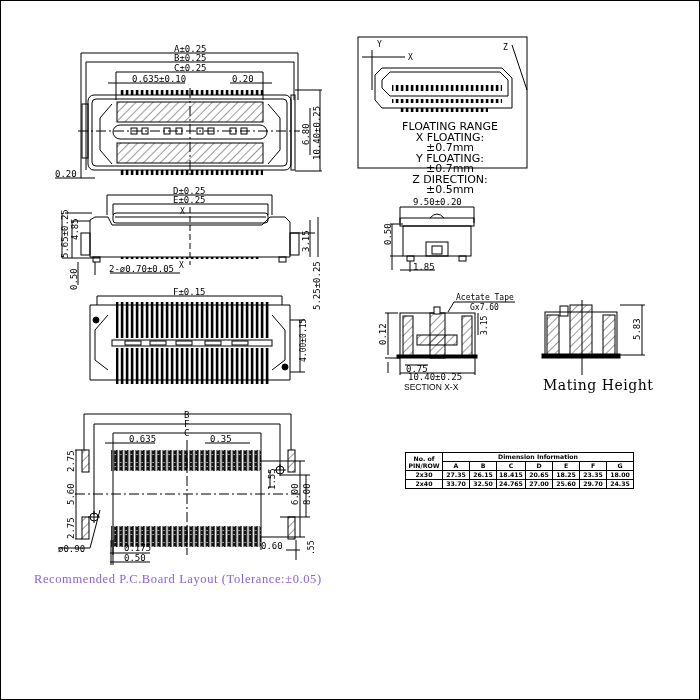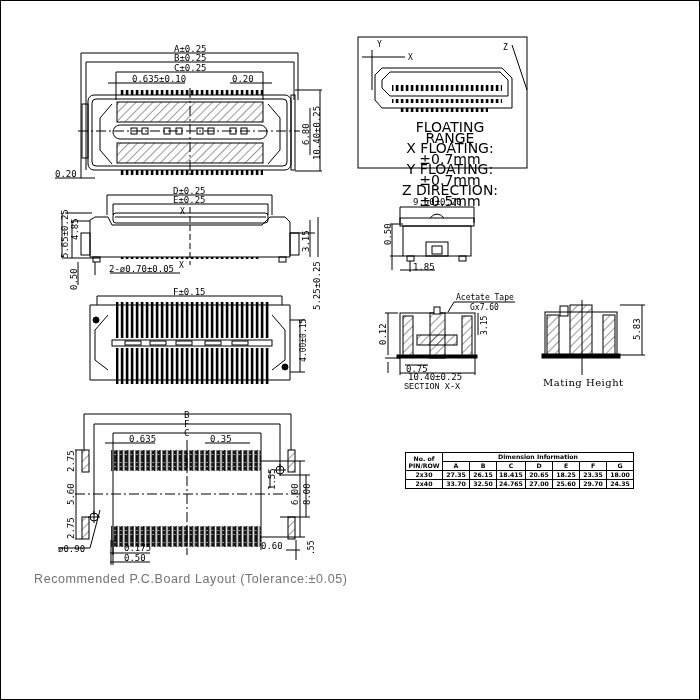--- a/index.html
+++ b/index.html
@@ -2,24 +2,24 @@
 <html><head>
 <meta charset="utf-8">
 <style>
   html, body { margin:0; padding:0; background:#fff; }
   body { width:700px; height:700px; position:relative; overflow:hidden; font-family:"DejaVu Sans Mono", monospace; }
   .frame { position:absolute; left:0; top:0; width:698px; height:698px; border:1px solid #000; box-sizing:content-box; }
   svg { position:absolute; left:0; top:0; }
   svg text { font-family:"DejaVu Sans Mono", monospace; fill:#000; }
   .t9 { font-size:9px; }
   .t8 { font-size:8px; }
-  .caption { position:absolute; left:34px; top:572px; font-family:Liberation Sans, sans-serif; font-size:12.5px; letter-spacing:0.6px; color:#737373; }
-  .floating { position:absolute; left:392px; top:122px; font-family:"DejaVu Sans", sans-serif; font-size:14px; line-height:10.5px; color:#000; text-align:center; width:116px; }
-  .mating { position:absolute; left:543px; top:377px; font-family:"DejaVu Serif", serif; font-size:10px; color:#000; letter-spacing:0.5px; }
-  .section { position:absolute; left:404px; top:382px; font-family:Liberation Mono, monospace; font-size:8.5px; color:#000;text-align:center; }
+  .caption { position:absolute; left:34px; top:572px; font-family:Liberation Serif, serif; font-size:12.5px; letter-spacing:0.6px; color:#8b5cf6; }
+  .floating { position:absolute; left:392px; top:122px; font-family:"DejaVu Sans", sans-serif; font-size:11px; line-height:10.5px; color:#000; text-align:center; width:116px; }
+  .mating { position:absolute; left:543px; top:377px; font-family:"DejaVu Serif", serif; font-size:14px; color:#000; letter-spacing:0.5px; }
+  .section { position:absolute; left:404px; top:382px; font-family:Liberation Sans, sans-serif; font-size:8.5px; color:#000;text-align:center; }
   .dim-table { position:absolute; left:405px; top:452px; border-collapse:collapse; font-family:"DejaVu Sans", sans-serif; font-size:6.2px; color:#000; }
   .dim-table td, .dim-table th { border:1px solid #000; padding:0 2px; height:8px; line-height:8px; text-align:center; font-weight:bold; }
 </style>
 </head>
 <body>
 
 <div class="frame"></div>
 
 <svg width="700" height="700" viewBox="0 0 700 700">
   <defs>

